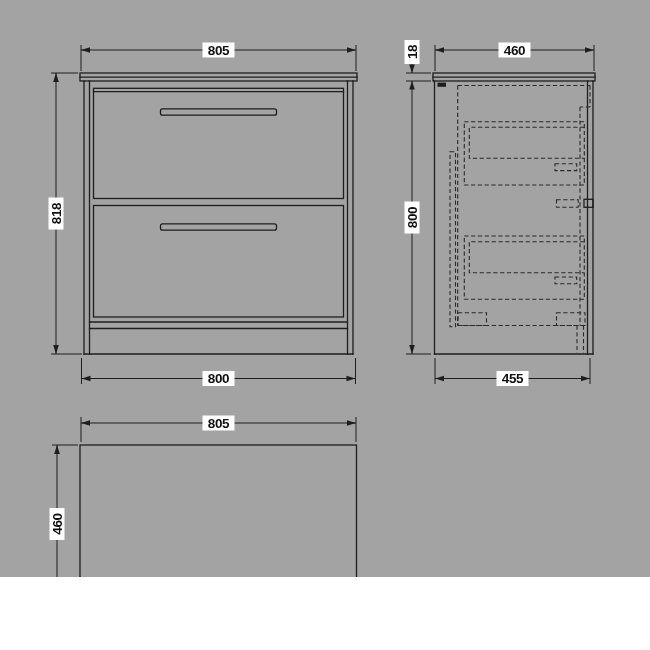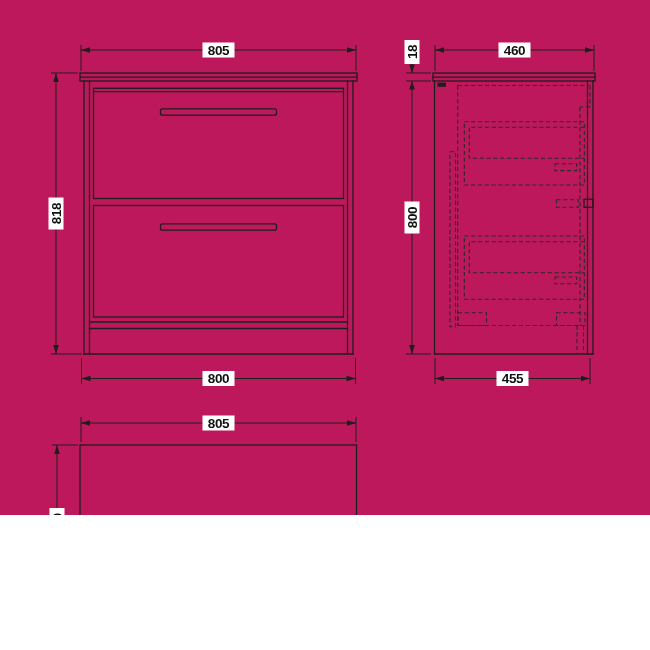--- a/index.html
+++ b/index.html
@@ -1,16 +1,16 @@
 <!DOCTYPE html>
 <html><head>
 <meta charset="utf-8">
 <style>
   html, body { margin: 0; padding: 0; background: #ffffff; }
-  .stage { width: 650px; height: 515px; position: relative; background: #be185d; overflow: hidden; }
+  .stage { width: 650px; height: 577px; position: relative; background: #a3a3a3; overflow: hidden; }
   svg { display: block; }
   
   .s  { stroke: #1e1e1e; stroke-width: 1.3; fill: none; stroke-linecap: square; }
   .sf { fill: #1e1e1e; stroke: none; }
   
   .d  { stroke: #2a2a2a; stroke-width: 1.1; fill: none; stroke-dasharray: 4.2 2.6; stroke-linecap: butt; }
   
   .dim { stroke: #1e1e1e; stroke-width: 1; fill: none; stroke-linecap: butt; }
   .ah  { fill: #1e1e1e; stroke: none; }
   .tbg { fill: #ffffff; stroke: none; }

